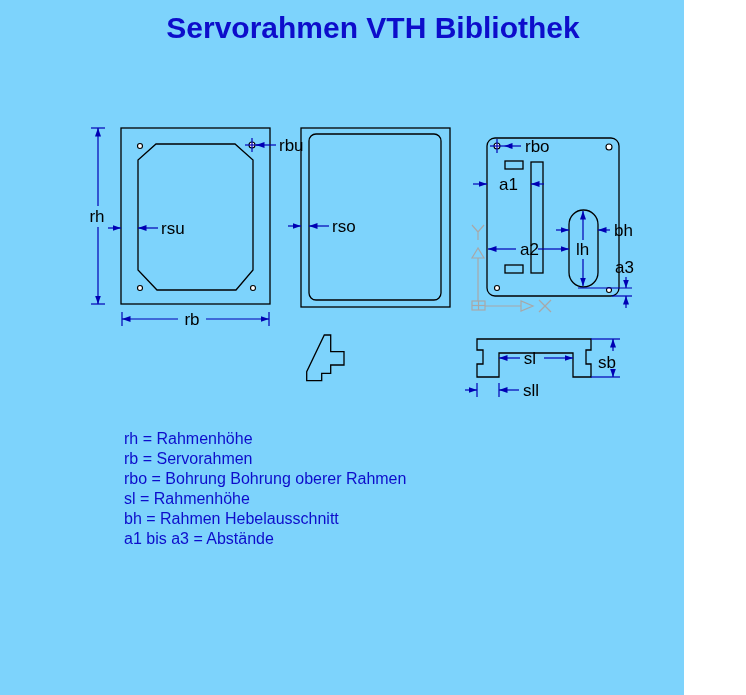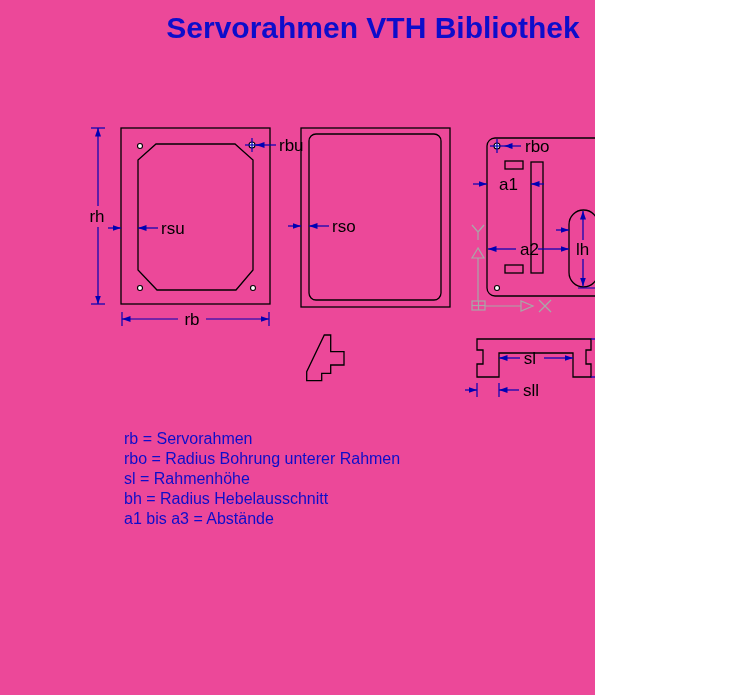--- a/index.html
+++ b/index.html
@@ -1,17 +1,17 @@
 <!DOCTYPE html>
 <html><head>
 <meta charset="utf-8">
 <style>
   html,body{margin:0;padding:0;background:#ffffff;}
   body{font-family:"Liberation Sans", sans-serif;}
-  #page{position:relative;width:595px;height:695px;background:#ec4899;overflow:hidden;}
+  #page{position:relative;width:684px;height:695px;background:#7dd3fc;overflow:hidden;}
   #title{position:absolute;top:11px;left:0;width:746px;text-align:center;
          font-size:30px;font-weight:bold;color:#0d0dcb;letter-spacing:0px;}
   #drawing{position:absolute;top:0;left:0;}
   #legend{position:absolute;left:124px;top:429px;color:#0d0dcb;font-size:16px;line-height:19.9px;}
   .outline{fill:none;stroke:#000000;stroke-width:1.3;}
   .hole{fill:#ffffff;stroke:#000000;stroke-width:1.1;}
   .dim{stroke:#0000b4;stroke-width:1.2;fill:none;}
   .dimfill{fill:#0000b4;}
   .ucs{stroke:#a8a8a8;stroke-width:1.2;fill:none;}
   .lbl{fill:#000000;font-size:17px;font-family:"Liberation Sans", sans-serif;}
@@ -174,20 +174,21 @@
         <line class="dim" x1="477" y1="383" x2="477" y2="397"></line>
         <line class="dim" x1="499" y1="383" x2="499" y2="397"></line>
         <line class="dim" x1="465" y1="390" x2="477" y2="390" marker-end="url(#ah)"></line>
         <line class="dim" x1="499" y1="390" x2="519" y2="390" marker-start="url(#ahs)"></line>
         <text class="lbl" x="523" y="396" text-anchor="start">sll</text>
       </g>
     </g>
   </svg>
 
   <div id="legend">
+    <div>rh = Rahmenhöhe</div>
     <div>rb = Servorahmen</div>
-    <div>rbo = Radius Bohrung unterer Rahmen</div>
+    <div>rbo = Bohrung Bohrung oberer Rahmen</div>
     <div>sl = Rahmenhöhe</div>
-    <div>bh = Radius Hebelausschnitt</div>
+    <div>bh = Rahmen Hebelausschnitt</div>
     <div>a1 bis a3 = Abstände</div>
   </div>
 
 </div>
 
 </body></html>

